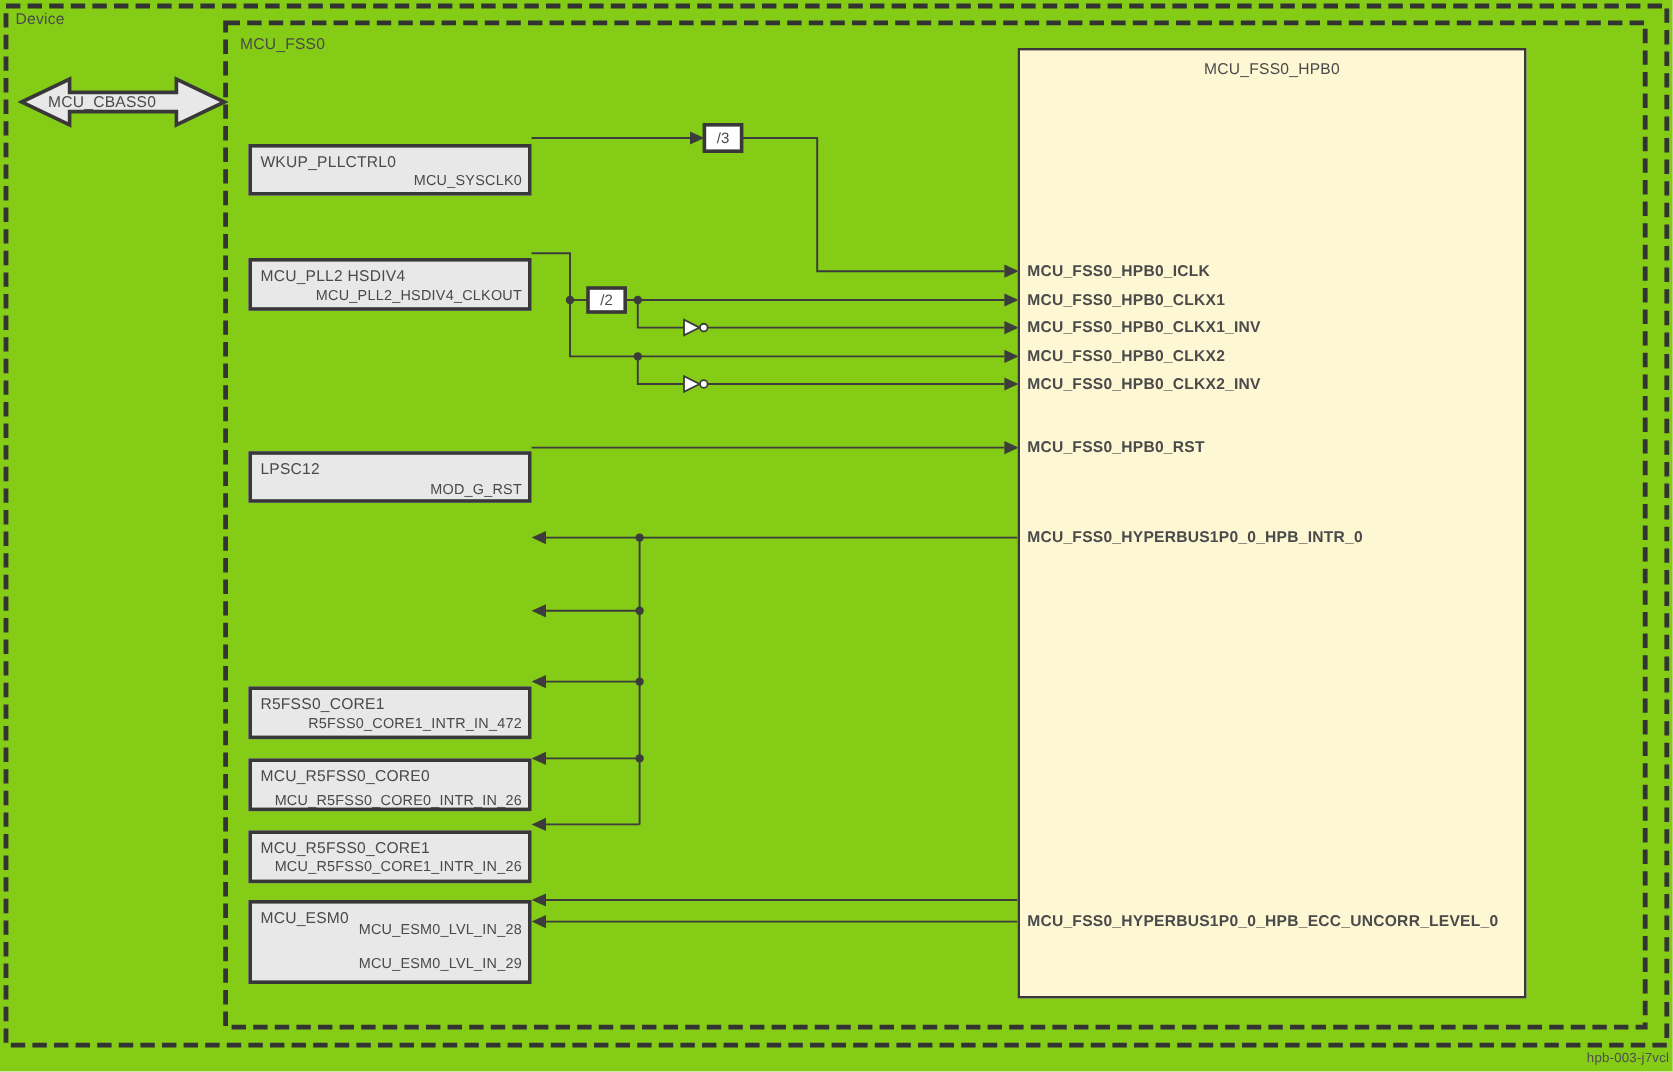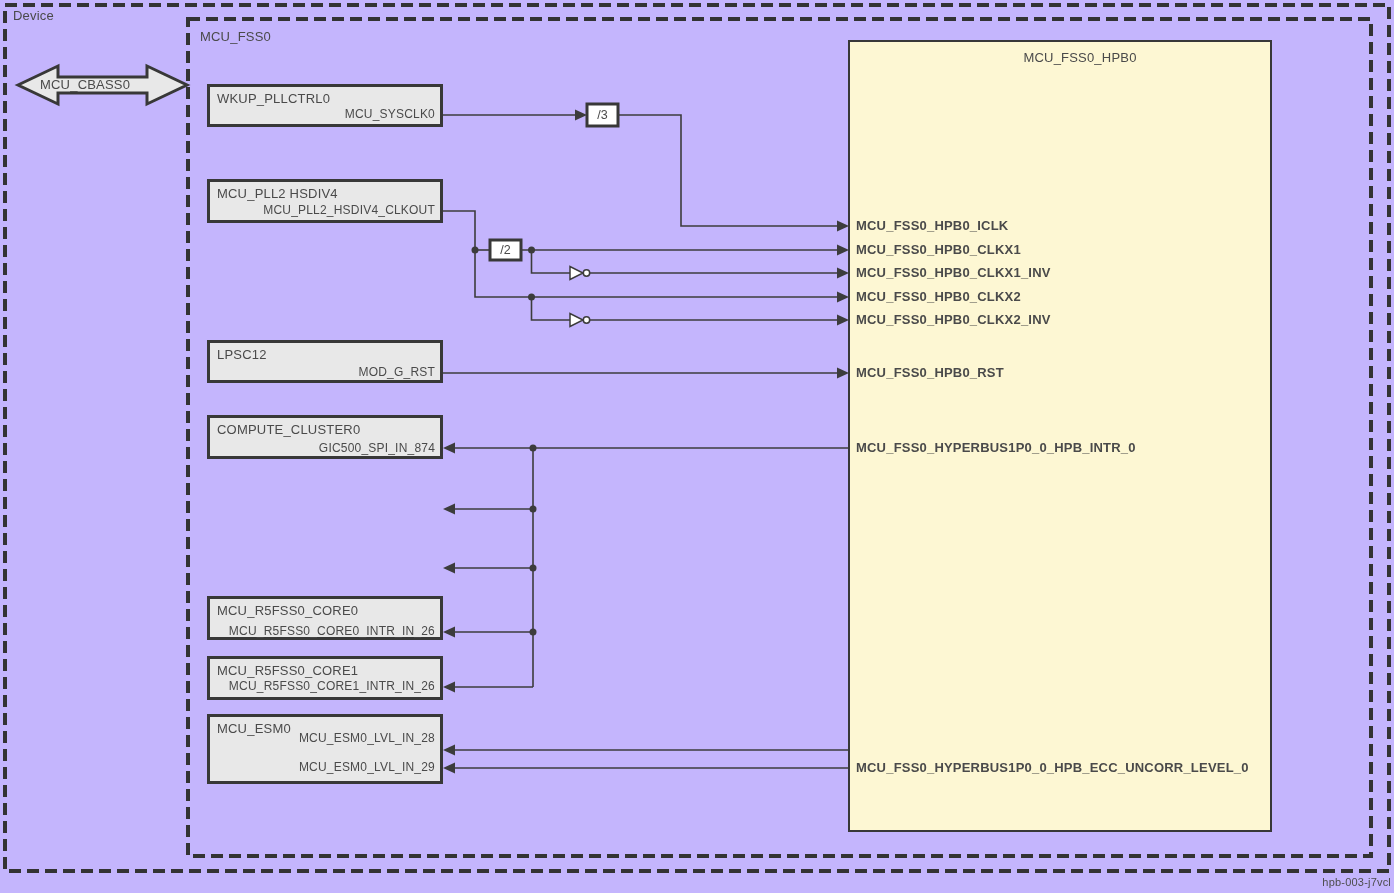--- a/index.html
+++ b/index.html
@@ -3,43 +3,44 @@
 <meta charset="utf-8">
 <style>
   :root{
     --hpb-fill:#FDF7D3; --hpb-border:#383838;
     --block-fill:#E8E8E8; --block-border:#383838;
     --line:#3C3C3C; --text:#4A4A4A;
   }
   *{box-sizing:border-box;}
   html,body{margin:0;padding:0;background:#fff;}
   .canvas{
-    position:relative;width:1394px;height:893px;background:#c4b5fd;overflow:hidden;
+    position:relative;width:1394px;height:893px;background:#84cc16;overflow:hidden;
     font-family:"Liberation Sans","DejaVu Sans",sans-serif;color:var(--text);
   }
   svg.overlay{position:absolute;left:0;top:0;width:1394px;height:893px;}
   .dashrect{fill:none;stroke:#333;stroke-width:4;stroke-dasharray:12 6;}
   .wire{fill:none;stroke:var(--line);stroke-width:1.6;}
   .arrow{fill:var(--line);stroke:none;}
   .dot{fill:var(--line);stroke:none;}
   .divbox{fill:#fff;stroke:var(--block-border);stroke-width:3;}
   .sym{fill:#fff;stroke:var(--line);stroke-width:1.5;}
   .bus-shape{fill:var(--block-fill);stroke:var(--block-border);stroke-width:3;stroke-linejoin:miter;}
   .lbl{position:absolute;font-size:13px;letter-spacing:.2px;white-space:nowrap;}
   .blk{
     position:absolute;background:var(--block-fill);
     border:3px solid var(--block-border);
+    margin-top:36px;
   }
   .blk-title{font-size:13px;letter-spacing:.2px;padding:4px 0 0 7px;white-space:nowrap;}
   .pin{position:absolute;right:5px;font-size:12px;letter-spacing:.2px;white-space:nowrap;}
   .hpb{
     position:absolute;left:848px;top:40px;width:424px;height:792px;
     background:var(--hpb-fill);border:2.5px solid var(--hpb-border);
   }
-  .hpb-title{position:absolute;left:0;top:8px;width:100%;text-align:center;font-size:13px;letter-spacing:.2px;margin-left:20px;}
+  .hpb-title{position:absolute;left:0;top:8px;width:100%;text-align:center;font-size:13px;letter-spacing:.2px;}
   .hpin{position:absolute;left:6px;font-size:13px;letter-spacing:.2px;white-space:nowrap;font-weight:bold;}
   .divlabel{position:absolute;font-size:12.5px;text-align:center;white-space:nowrap;}
   .buslabel{position:absolute;left:40px;top:77px;width:125px;font-size:13px;letter-spacing:.2px;}
   .watermark{position:absolute;right:3px;top:876px;font-size:11px;color:#4d4d4d;letter-spacing:.2px;}
 </style>
 </head>
 <body>
 
 <div class="canvas">
 
@@ -133,23 +134,23 @@
     <span class="pin" style="top:20px">MCU_SYSCLK0</span>
   </div>
   <div class="blk" style="left:207px;top:179px;width:236px;height:44px">
     <div class="blk-title">MCU_PLL2 HSDIV4</div>
     <span class="pin" style="top:21px">MCU_PLL2_HSDIV4_CLKOUT</span>
   </div>
   <div class="blk" style="left:207px;top:340px;width:236px;height:43px">
     <div class="blk-title">LPSC12</div>
     <span class="pin" style="top:22px">MOD_G_RST</span>
   </div>
-  <div class="blk" style="left:207px;top:415px;width:236px;height:44px">
-    <div class="blk-title">COMPUTE_CLUSTER0</div>
-    <span class="pin" style="top:23px">GIC500_SPI_IN_874</span>
+  <div class="blk" style="left:207px;top:536px;width:236px;height:44px">
+    <div class="blk-title">R5FSS0_CORE1</div>
+    <span class="pin" style="top:21px">R5FSS0_CORE1_INTR_IN_472</span>
   </div>
   <div class="blk" style="left:207px;top:596px;width:236px;height:44px">
     <div class="blk-title">MCU_R5FSS0_CORE0</div>
     <span class="pin" style="top:25px">MCU_R5FSS0_CORE0_INTR_IN_26</span>
   </div>
   <div class="blk" style="left:207px;top:656px;width:236px;height:44px">
     <div class="blk-title">MCU_R5FSS0_CORE1</div>
     <span class="pin" style="top:20px">MCU_R5FSS0_CORE1_INTR_IN_26</span>
   </div>
   <div class="blk" style="left:207px;top:714px;width:236px;height:70px">

